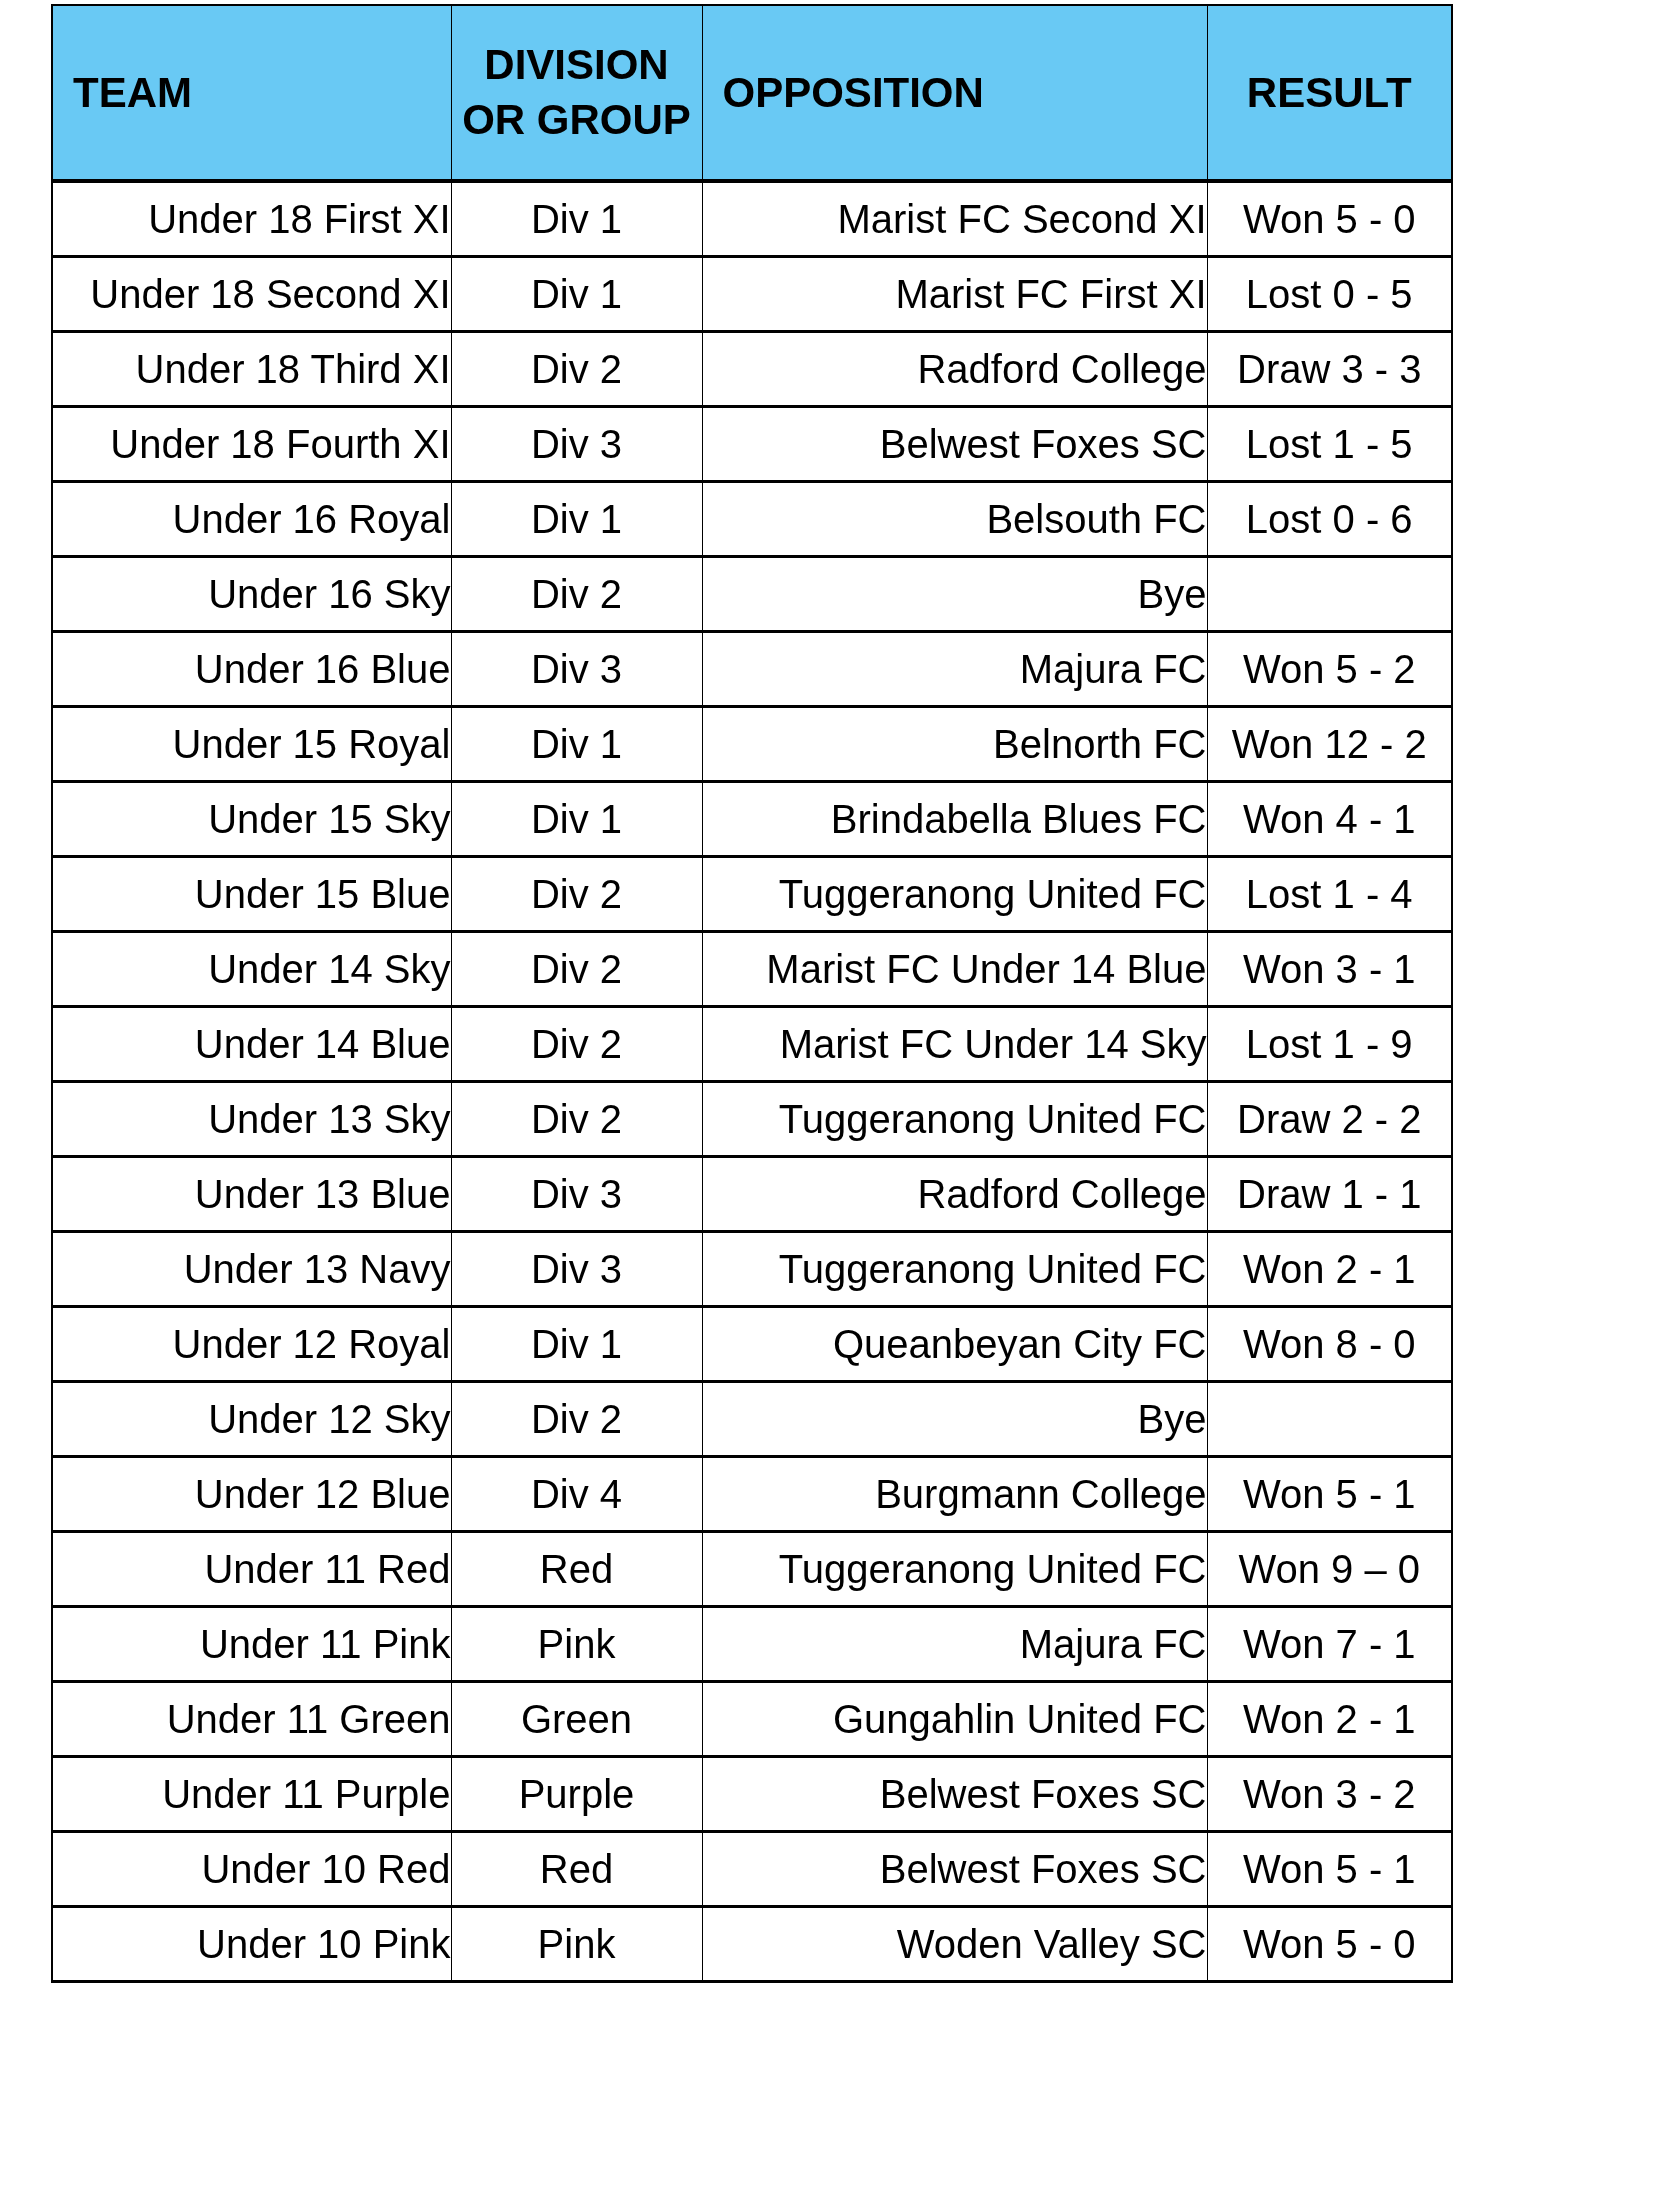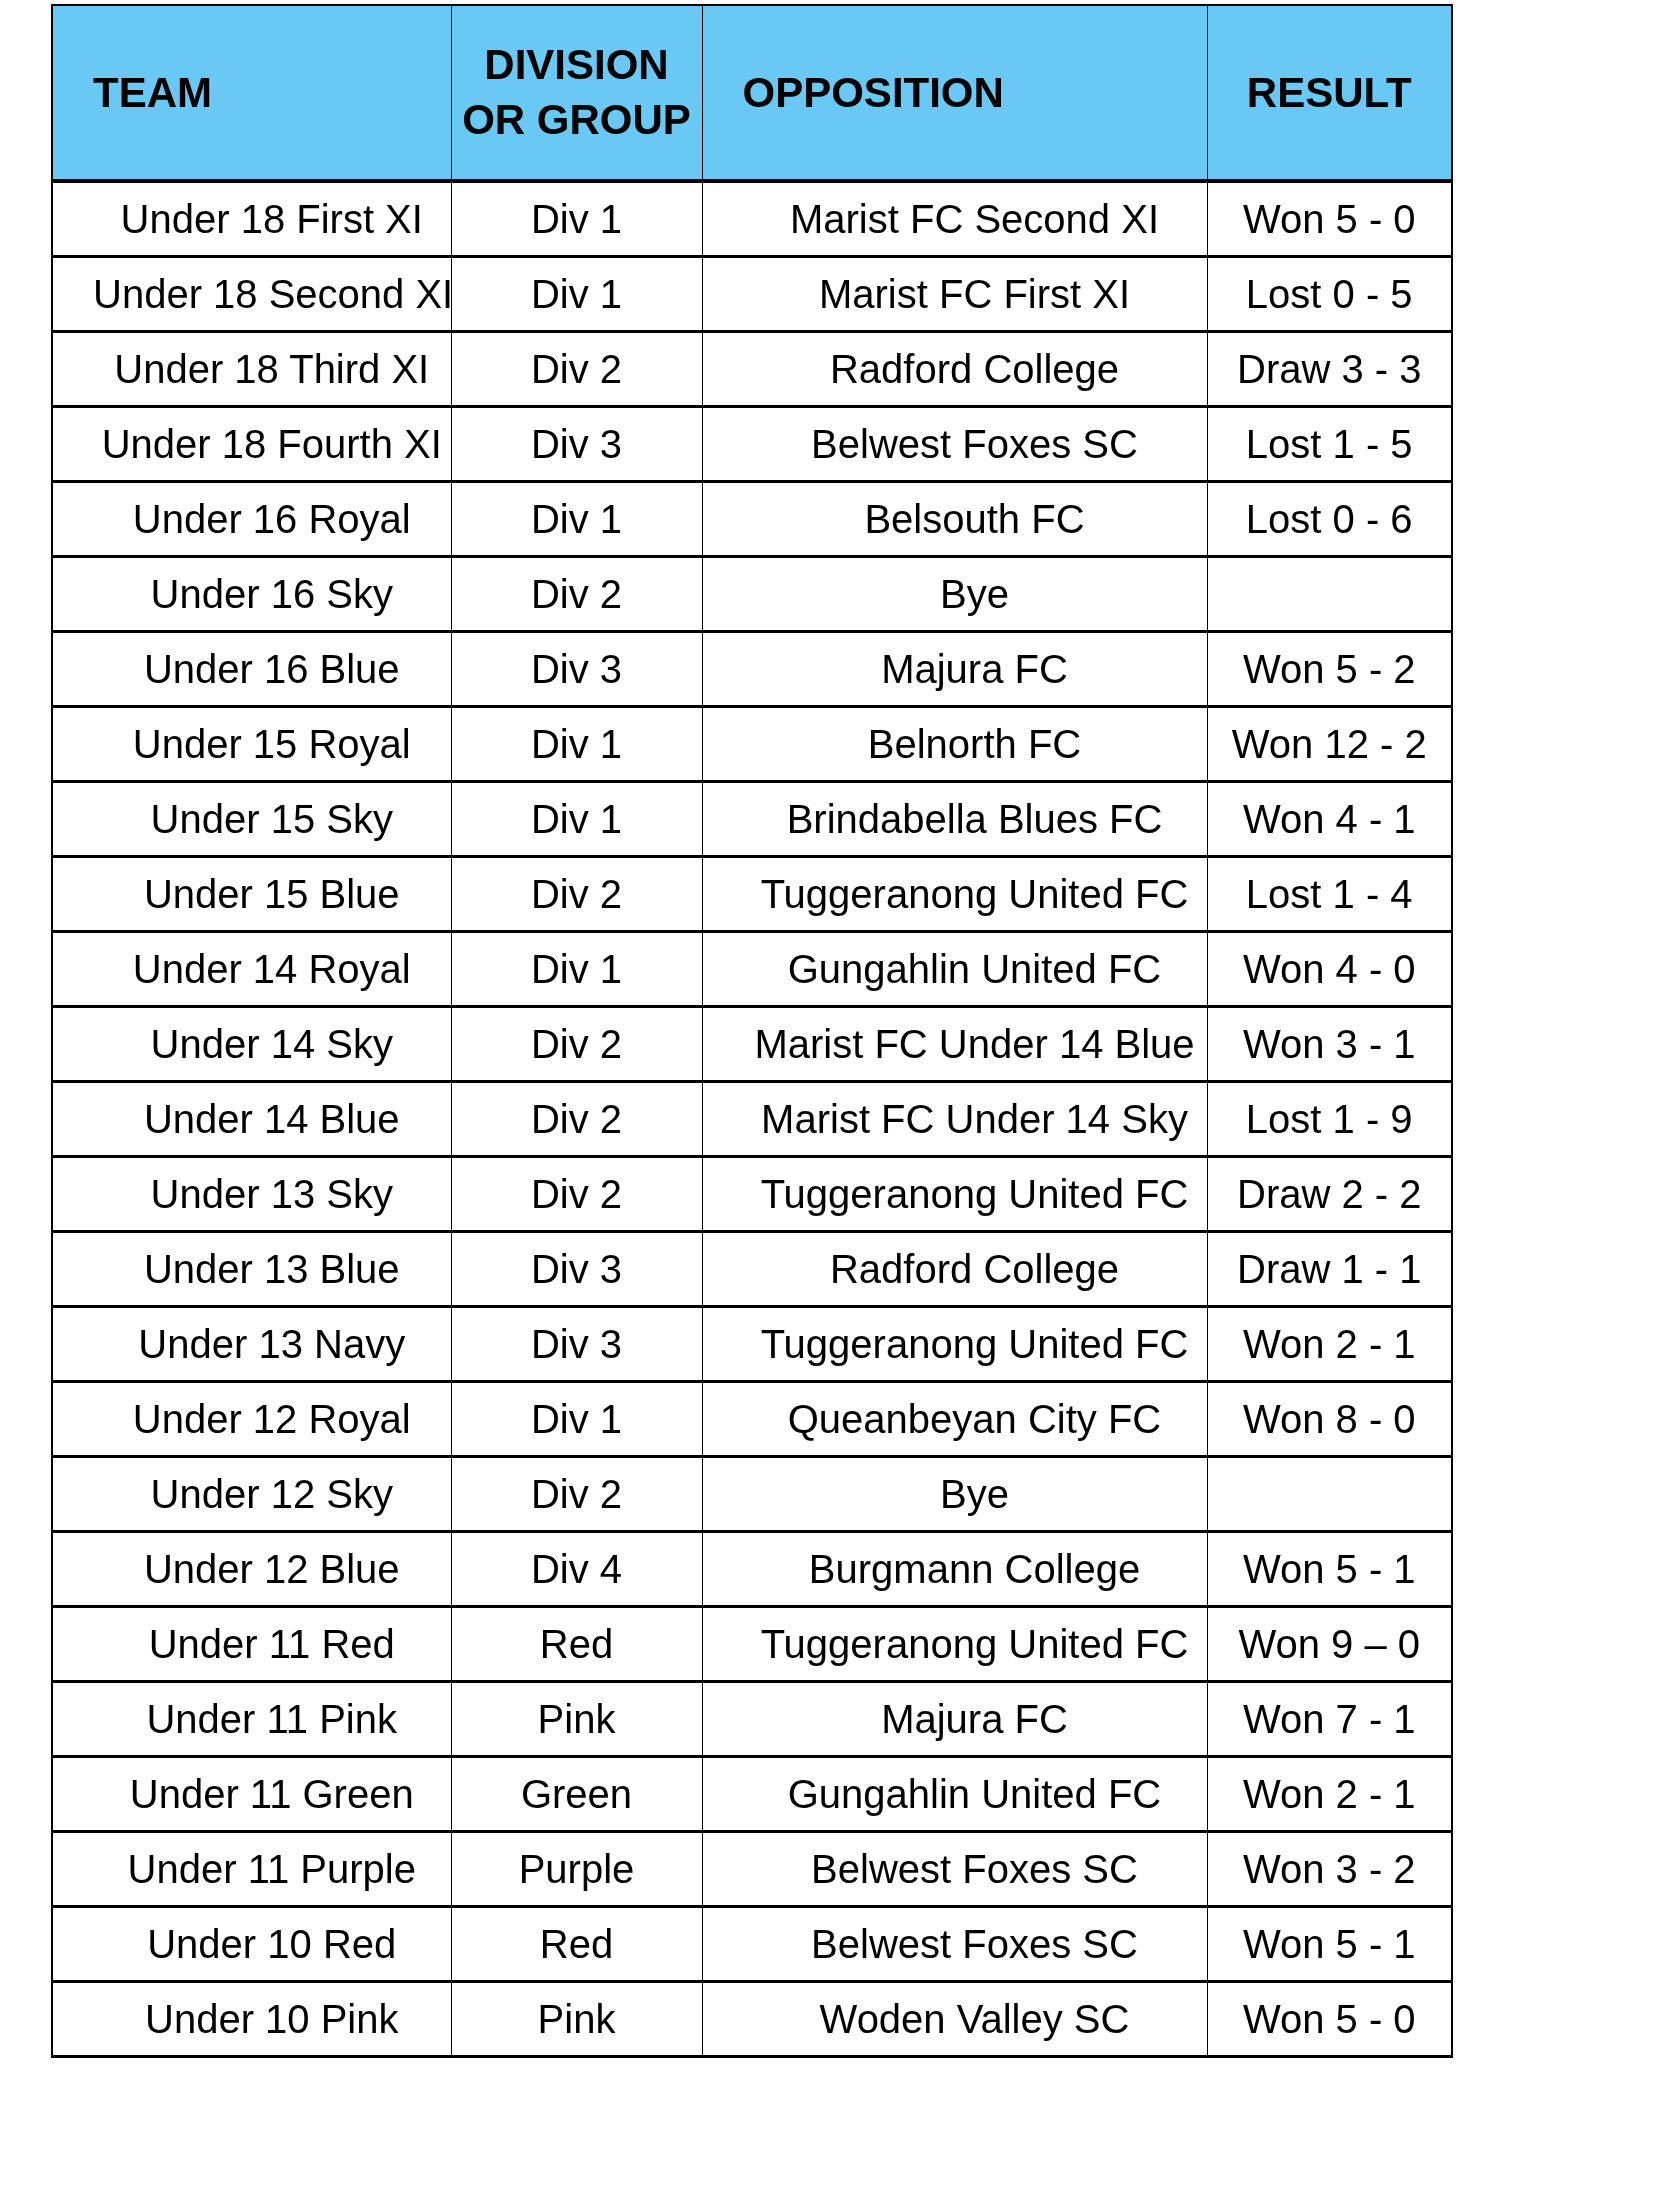--- a/index.html
+++ b/index.html
@@ -50,22 +50,22 @@
     vertical-align: middle;
     border: 1.8px solid #000000;
     border-top-width: 3.1px;
     border-bottom-width: 3.1px;
     line-height: 1.1;
     padding: 0;
     overflow: hidden;
     white-space: nowrap;
   }
   .c-team, .c-opposition {
-    text-align: center;
-    padding-left: 40px;
+    text-align: right;
+    padding-left: 20px;
   }
   .c-division, .c-result {
     text-align: center;
   }
   thead th.c-team, thead th.c-opposition {
     text-align: left;
   }
 </style>
 </head>
 <body>
@@ -141,26 +141,20 @@
           <td class="c-opposition">Brindabella Blues FC</td>
           <td class="c-result">Won 4 - 1</td>
         </tr>
         <tr>
           <td class="c-team">Under 15 Blue</td>
           <td class="c-division">Div 2</td>
           <td class="c-opposition">Tuggeranong United FC</td>
           <td class="c-result">Lost 1 - 4</td>
         </tr>
         <tr>
-          <td class="c-team">Under 14 Royal</td>
-          <td class="c-division">Div 1</td>
-          <td class="c-opposition">Gungahlin United FC</td>
-          <td class="c-result">Won 4 - 0</td>
-        </tr>
-        <tr>
           <td class="c-team">Under 14 Sky</td>
           <td class="c-division">Div 2</td>
           <td class="c-opposition">Marist FC Under 14 Blue</td>
           <td class="c-result">Won 3 - 1</td>
         </tr>
         <tr>
           <td class="c-team">Under 14 Blue</td>
           <td class="c-division">Div 2</td>
           <td class="c-opposition">Marist FC Under 14 Sky</td>
           <td class="c-result">Lost 1 - 9</td>

